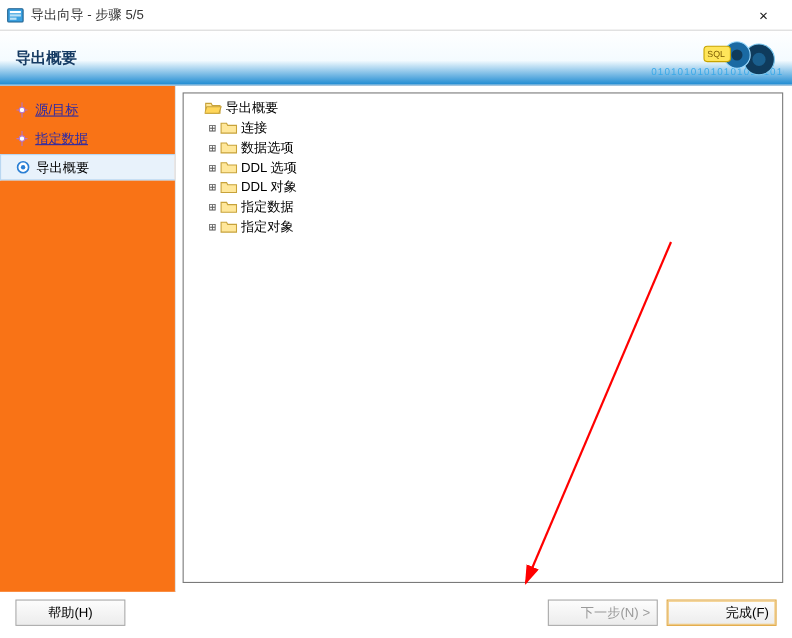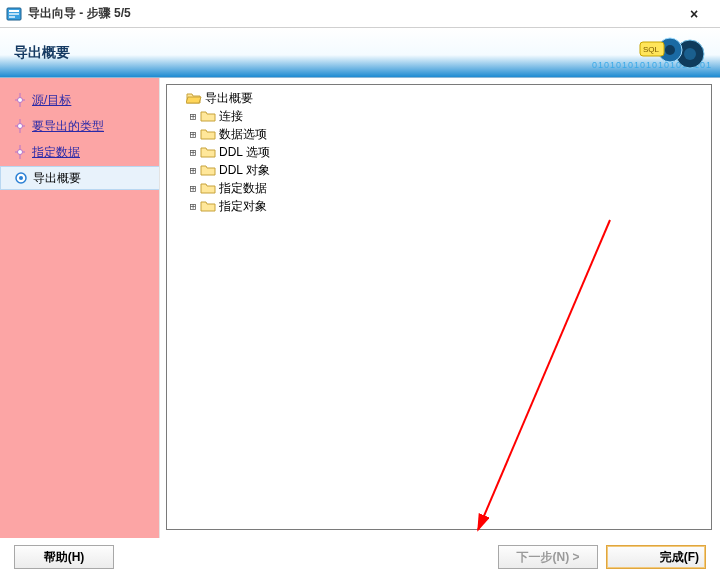--- a/index.html
+++ b/index.html
@@ -1,20 +1,20 @@
 <!DOCTYPE html>
 <html><head>
 <meta charset="utf-8">
 <style>
   * { box-sizing: border-box; font-family: "Microsoft YaHei", "SimSun", Tahoma, sans-serif; }
   html, body { margin: 0; padding: 0; }
   body { width: 720px; height: 580px; background: #fff; font-size: 12px; color: #000; position: relative; }
 
   
-  .titlebar { height: 28px; display: flex; align-items: center; border-bottom: 1px solid #d0d0d0; padding: 0 6px; background: #fff; font-weight: bold; }
+  .titlebar { height: 28px; display: flex; align-items: center; border-bottom: 1px solid #d0d0d0; padding: 0 6px; background: #fff; }
   .titlebar .app-icon { width: 16px; height: 16px; margin-right: 6px; }
   .titlebar .title { flex: 1; font-size: 12px; color: #333; }
   .titlebar .close { width: 40px; height: 28px; display: flex; align-items: center; justify-content: center; font-size: 14px; color: #222; cursor: default; }
 
   
   .banner {
     height: 50px;
     background: linear-gradient(to bottom, #ffffff 0%, #f4fbff 55%, #1e8bd2 100%);
     border-bottom: 1px solid #8db7d6;
     position: relative;
@@ -22,21 +22,21 @@
     align-items: center;
     padding: 0 14px;
   }
   .banner .heading { font-size: 14px; font-weight: bold; color: #163b63; }
   .banner .graphic { position: absolute; right: 8px; top: 4px; width: 120px; height: 42px; }
 
   
   .body { display: flex; height: 460px; }
   .sidebar {
     width: 160px;
-    background: #fca5a5;
+    background: #f97316;
     border-right: 1px solid #e3e3e3;
     padding: 8px 0 0 0;
   }
   .step { display: flex; align-items: center; height: 24px; margin: 2px 0; padding-left: 10px; }
   .step-icon { width: 20px; display: flex; justify-content: center; }
   .step-link { color: #2a2aa8; text-decoration: underline; font-size: 12px; margin-left: 2px; cursor: pointer; }
   .step.current { background: #e8f2fb; border: 1px solid #b9d7f1; border-right: none; }
   .step.current .step-link { text-decoration: none; color: #000; font-weight: normal; cursor: default; }
 
   .content { flex: 1; padding: 6px 8px 8px 6px; position: relative; }
@@ -53,23 +53,23 @@
   
   .button-bar {
     position: absolute; left: 0; right: 0; bottom: 6px;
     height: 34px; display: flex; align-items: center;
     padding: 0 10px;
   }
   .btn {
     height: 24px; min-width: 100px;
     border: 1px solid #a8a8a8; background: linear-gradient(#fdfdfd,#ececec);
     font-size: 12px; color: #000; display: inline-flex; align-items: center; justify-content: center;
-    margin: 0 4px; cursor: default; font-weight: bold;
-  }
-  .btn.disabled { color: #9a9a9a; }
+    margin: 0 4px; cursor: default;
+  }
+  .btn.disabled { color: #9a9a9a; justify-content: flex-end; }
   .btn.primary { border-color: #e0a63e; box-shadow: 0 0 0 1px #f2c97b inset; justify-content: flex-end; }
   .spacer { flex: 1; }
 </style>
 </head>
 <body>
 
 <div class="titlebar">
   <span class="app-icon">
     <svg width="16" height="16" viewBox="0 0 16 16">
       <rect x="1" y="2" width="14" height="12" rx="1" fill="#3aa0e0" stroke="#1c5e8c"></rect>
@@ -113,31 +113,20 @@
     </div>
     <div class="step">
       <span class="step-icon">
         <svg width="14" height="14">
             <line x1="7" y1="0" x2="7" y2="5" stroke="#b574c9"></line>
             <line x1="7" y1="9" x2="7" y2="14" stroke="#b574c9"></line>
             <line x1="2" y1="7" x2="12" y2="7" stroke="#b574c9"></line>
             <circle cx="7" cy="7" r="2.5" fill="#fff" stroke="#b574c9"></circle>
           </svg>
       </span>
-      <span class="step-link">要导出的类型</span>
-    </div>
-    <div class="step">
-      <span class="step-icon">
-        <svg width="14" height="14">
-            <line x1="7" y1="0" x2="7" y2="5" stroke="#b574c9"></line>
-            <line x1="7" y1="9" x2="7" y2="14" stroke="#b574c9"></line>
-            <line x1="2" y1="7" x2="12" y2="7" stroke="#b574c9"></line>
-            <circle cx="7" cy="7" r="2.5" fill="#fff" stroke="#b574c9"></circle>
-          </svg>
-      </span>
       <span class="step-link">指定数据</span>
     </div>
     <div class="step current">
       <span class="step-icon">
         <svg width="14" height="14">
             <circle cx="7" cy="7" r="5" fill="#fff" stroke="#2a7fd4" stroke-width="1.5"></circle>
             <circle cx="7" cy="7" r="2" fill="#2a7fd4"></circle>
           </svg>
       </span>
       <span class="step-link">导出概要</span>

